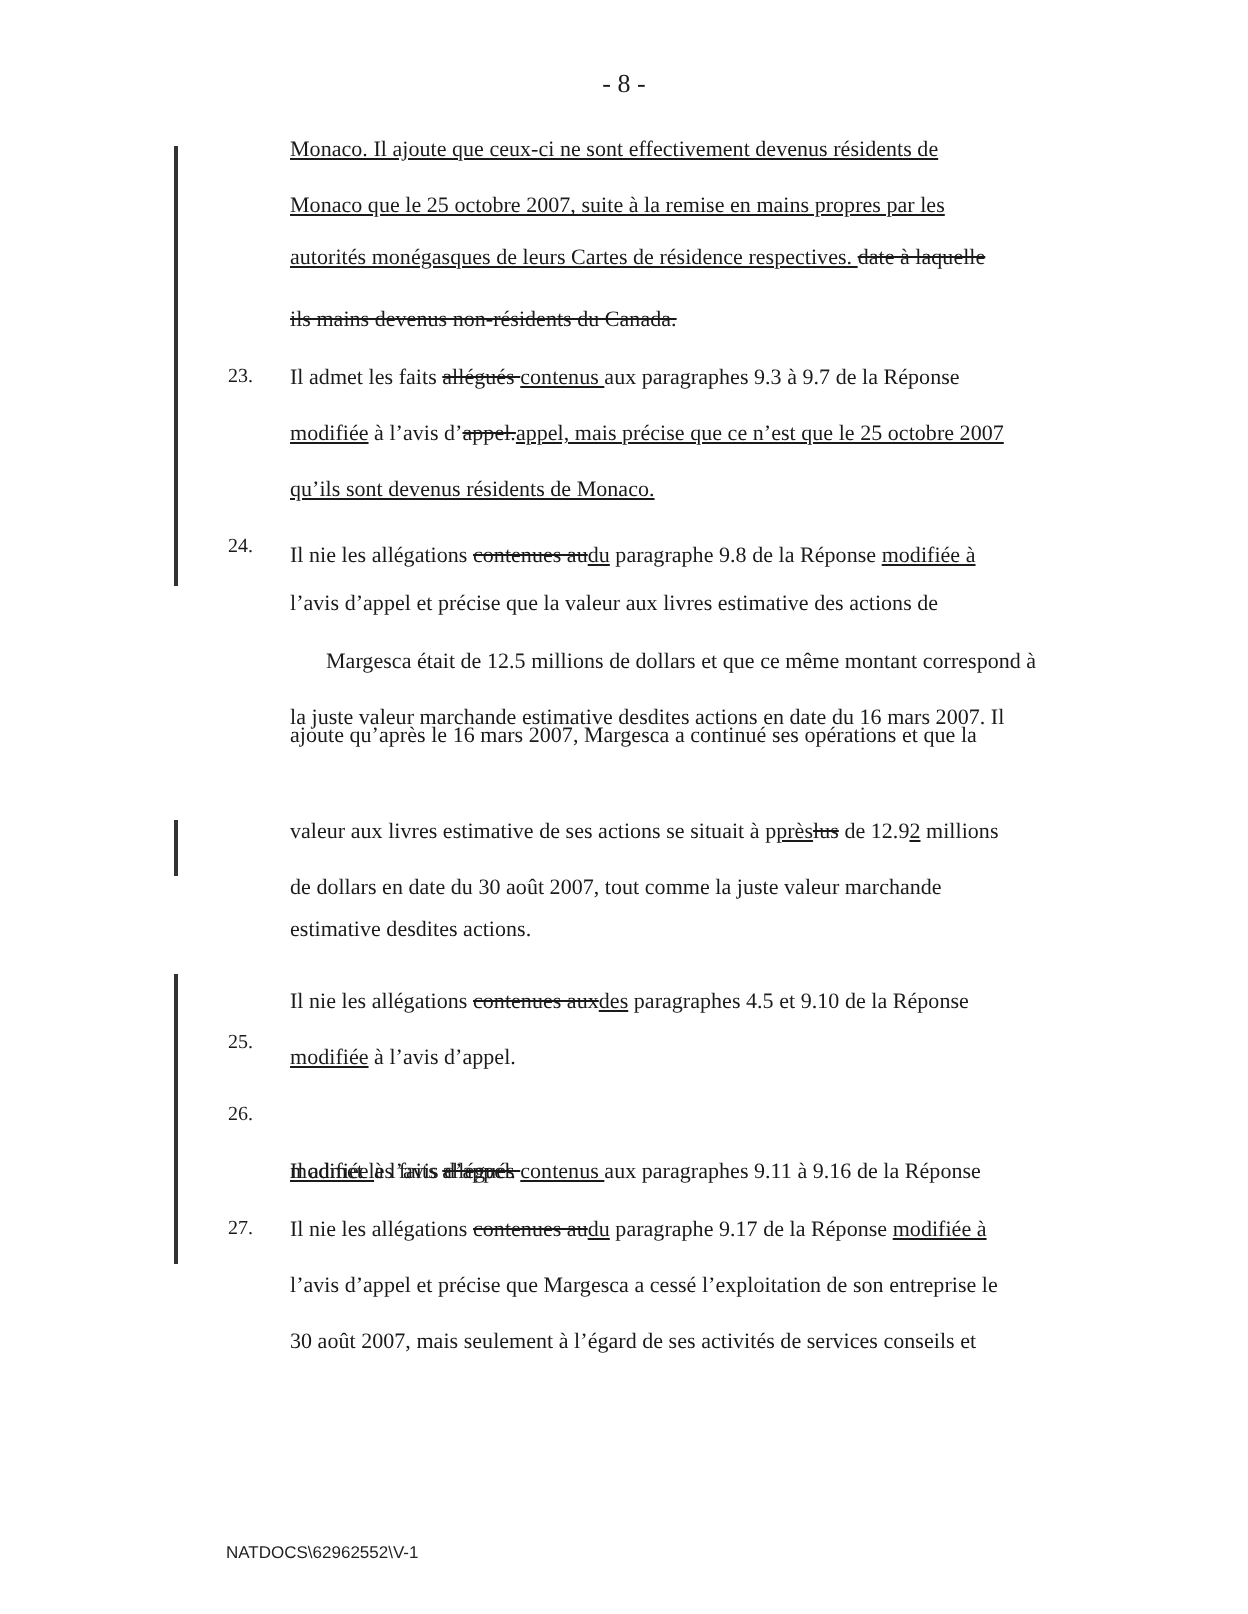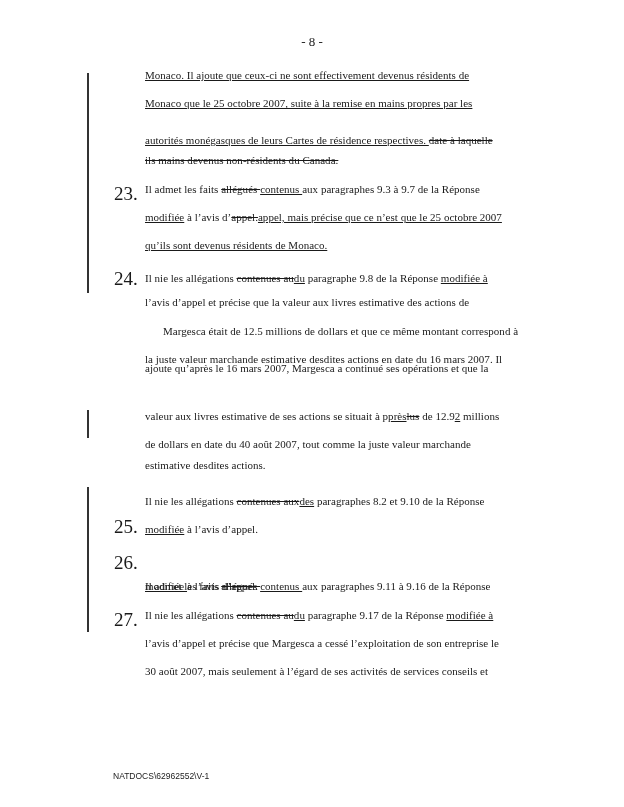--- a/index.html
+++ b/index.html
@@ -1,37 +1,37 @@
 <!DOCTYPE html>
 <html><head>
 <meta charset="utf-8">
 <style>
   html, body { margin:0; padding:0; background:#ffffff; }
   body { width:624px; height:807px; position:relative; overflow:hidden;
          font-family:"Liberation Serif", "DejaVu Serif", serif; color:#1a1a1a; }
   .page-num { position:absolute; top:34px; left:0; width:624px; text-align:center; font-size:13px; }
   .bar { position:absolute; left:87px; width:1.5px; background:#333; }
   .line { position:absolute; left:145px; font-size:11px; white-space:nowrap; letter-spacing:0.02px; }
-  .num { position:absolute; left:114px; font-size:19px; }
+  .num { position:absolute; left:114px; font-size:10px; }
   .ins { text-decoration:underline; }
   .del { text-decoration:line-through; }
   .footer { position:absolute; left:113px; top:771px; font-family:"Liberation Sans", sans-serif; font-size:8.5px; color:#222; }
 </style>
 </head>
 <body>
 
 <div class="page-num">- 8 -</div>
 
 <div class="bar" style="top:73px;height:220px;"></div>
 <div class="bar" style="top:410px;height:28px;"></div>
 <div class="bar" style="top:487px;height:145px;"></div>
 
 <div class="line ins" style="top: 69px;">Monaco. Il ajoute que ceux-ci ne sont effectivement devenus résidents de</div>
 <div class="line ins" style="top: 97.4px;">Monaco que le 25 octobre 2007, suite à la remise en mains propres par les</div>
-<div class="line" style="top: 134px;">
+<div class="line" style="top: 123px;">
   <span class="ins">autorités monégasques de leurs Cartes de résidence respectives. </span><span class="del">date à laquelle</span>
 </div>
 <div class="line del" style="top: 154.2px;">ils mains devenus non-résidents du Canada.</div>
 
 <div class="num" style="top: 182.6px;">23.</div>
 <div class="line" style="top: 182.6px;">
   <span>Il admet les faits </span><span class="del">allégués </span><span class="ins">contenus </span><span>aux paragraphes 9.3 à 9.7 de la Réponse</span>
 </div>
 <div class="line" style="top: 211px;">
   <span class="ins">modifiée</span><span> à l’avis d’</span><span class="del">appel.</span><span class="ins">appel, mais précise que ce n’est que le 25 octobre 2007</span>
@@ -42,26 +42,26 @@
 <div class="line" style="top: 272px;">
   <span>Il nie les allégations </span><span class="del">contenues au</span><span class="ins">du</span><span> paragraphe 9.8 de la Réponse </span><span class="ins">modifiée à</span>
 </div>
 <div class="line" style="top: 296.2px;">l’avis d’appel et précise que la valeur aux livres estimative des actions de</div>
 <div class="line" style="top: 324.6px; margin-left: 18px;">Margesca était de 12.5 millions de dollars et que ce même montant correspond à</div>
 <div class="line" style="top: 353px;">la juste valeur marchande estimative desdites actions en date du 16 mars 2007. Il</div>
 <div class="line" style="top: 362px;">ajoute qu’après le 16 mars 2007, Margesca a continué ses opérations et que la</div>
 <div class="line" style="top: 409.8px;">
   <span>valeur aux livres estimative de ses actions se situait à </span><span>p</span><span class="ins">près</span><span class="del">lus</span><span> de 12.9</span><span class="ins">2</span><span> millions</span>
 </div>
-<div class="line" style="top: 438.2px;">de dollars en date du 40 août 2007, tout comme la juste valeur marchande</div>
+<div class="line" style="top: 438.2px;">de dollars en date du 30 août 2007, tout comme la juste valeur marchande</div>
 <div class="line" style="top: 459px;">estimative desdites actions.</div>
 
 <div class="num" style="top: 495px; margin-top: 21px;">25.</div>
 <div class="line" style="top: 495px;">
-  <span>Il nie les allégations </span><span class="del">contenues aux</span><span class="ins">des</span><span> paragraphes 8.2 et 9.10 de la Réponse</span>
+  <span>Il nie les allégations </span><span class="del">contenues aux</span><span class="ins">des</span><span> paragraphes 4.5 et 9.10 de la Réponse</span>
 </div>
 <div class="line" style="top: 523.4px;">
   <span class="ins">modifiée</span><span> à l’avis d’appel.</span>
 </div>
 
 <div class="num" style="top: 551.8px;">26.</div>
 <div class="line" style="top: 580px;">
   <span>Il admet les faits </span><span class="del">allégués </span><span class="ins">contenus </span><span>aux paragraphes 9.11 à 9.16 de la Réponse</span>
 </div>
 <div class="line" style="top: 580.2px;">

